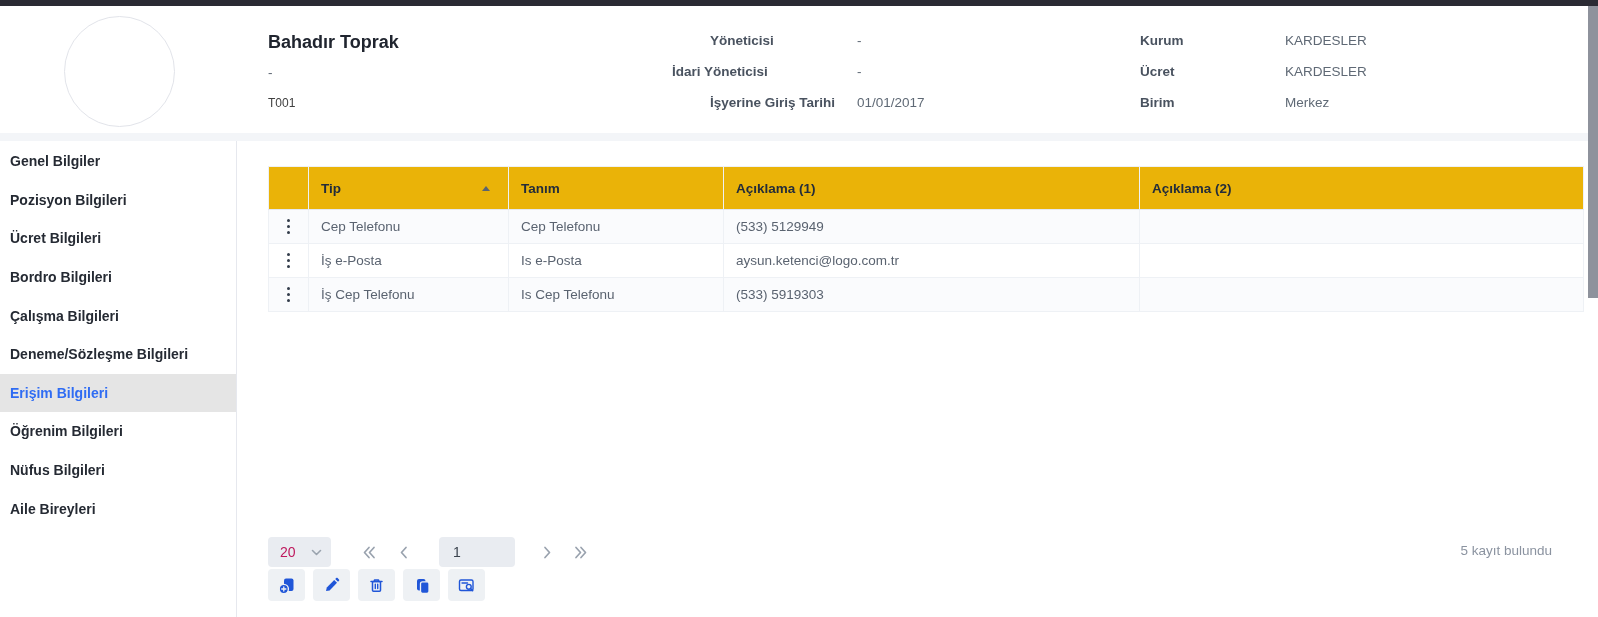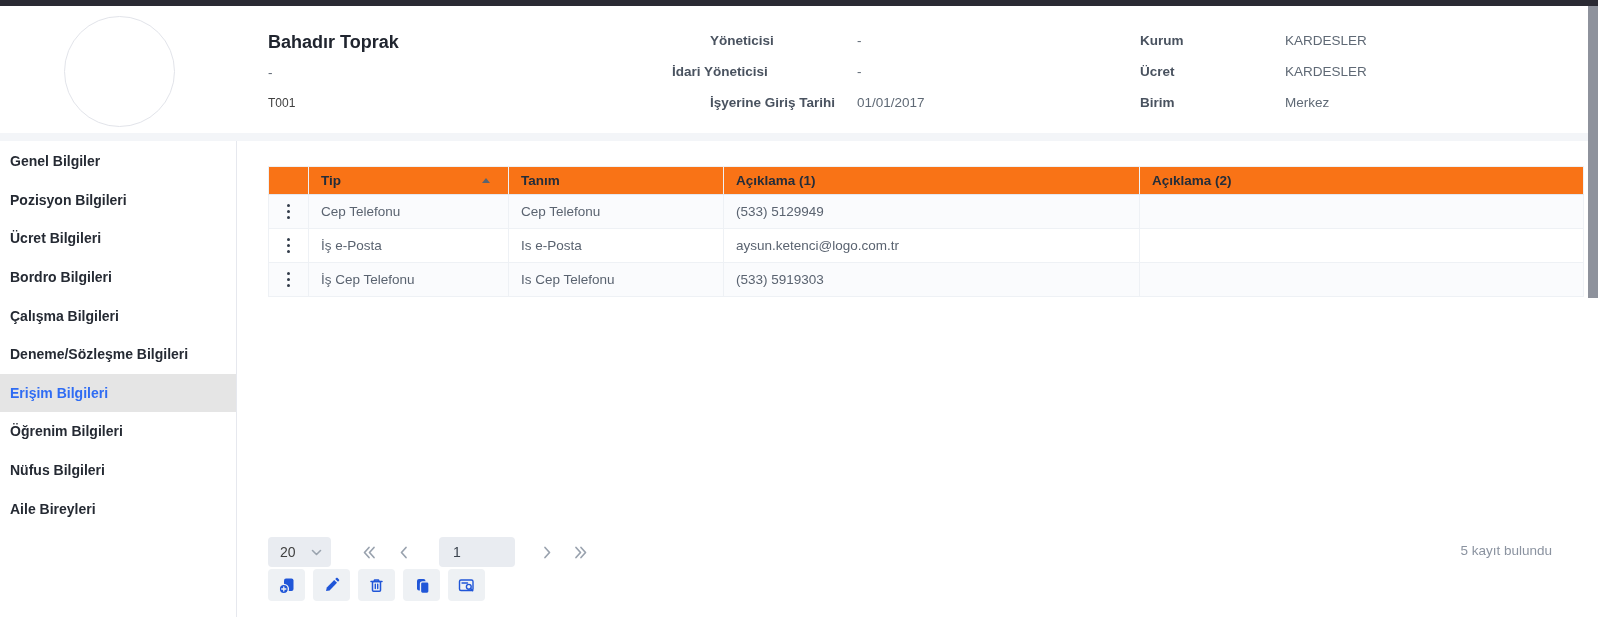--- a/index.html
+++ b/index.html
@@ -29,41 +29,41 @@
   .side-item { height:38.6px; display:flex; align-items:center; padding-left:10px;
                font-size:14px; font-weight:600; color:#252a33; cursor:pointer; }
   .side-item.active { background:#e5e5e5; color:#2f6cf3; }
 
   
   .content { position:absolute; left:237px; top:141px; width:1361px; height:476px; background:#fff; }
 
   
   .grid { position:absolute; left:31px; top:25px; width:1315px; border-collapse:collapse;
           border-left:1px solid #eef1f5; table-layout:fixed; }
-  .grid th { height:28px; text-align:left; font-size:13.5px; font-weight:700; color:#242d3a;
+  .grid th { height:43px; text-align:left; font-size:13.5px; font-weight:700; color:#242d3a;
              padding:0 12px; border-top:1px solid #eef1f5; border-right:1px solid #eef1f5;
-             border-bottom:1px solid #e4e8ef; background:#f97316; white-space:nowrap; overflow:hidden; }
+             border-bottom:1px solid #e4e8ef; background:#eab308; white-space:nowrap; overflow:hidden; }
   .grid td { height:33px; font-size:13.5px; color:#5a6370; padding:0 12px;
              border-right:1px solid #eef1f5; border-bottom:1px solid #eef1f5;
              background:transparent; white-space:nowrap; overflow:hidden; }
   .grid tbody tr { background:#fff; cursor:pointer; }
   .grid tbody tr:nth-child(odd):not(.selected) { background:#fafbfd; }
   .grid tbody tr.selected { outline:2px solid #1a58ca; outline-offset:-1px; background:#fff; }
   .th-sort { display:flex; align-items:center; justify-content:space-between; }
   .sort-asc { width:0; height:0; border-left:4px solid transparent; border-right:4px solid transparent;
               border-bottom:5px solid #5a6470; margin-right:6px; }
   .kebab-cell { padding:0 !important; }
   .kebab { width:100%; display:flex; flex-direction:column; align-items:center; justify-content:center; height:33px; }
   .kebab i { width:3px; height:3px; border-radius:50%; background:#323c4a; margin:1.5px 0; }
 
   
   .pager { position:absolute; left:31px; top:396px; height:30px; display:flex; align-items:center; }
   .pagesize { width:63px; height:30px; background:#e9ecf1; border-radius:4px; display:flex;
               align-items:center; justify-content:space-between; padding:0 9px 0 12px;
-              font-size:14px; color:#404040; cursor:pointer; }
+              font-size:14px; color:#be185d; cursor:pointer; }
   .nav-btn { width:24px; height:30px; display:flex; align-items:center; justify-content:center; cursor:pointer; }
   .page-input { width:76px; height:30px; background:#e9ecf1; border:none; border-radius:4px;
                 font-size:14px; color:#3b434e; padding-left:14px; outline:none;
                 font-family:"Liberation Sans", sans-serif; }
   .records { position:absolute; right:46px; top:402px; font-size:13.5px; color:#8b93a0; }
 
   
   .toolbar { position:absolute; left:31px; top:428px; display:flex; gap:8px; }
   .tool-btn { width:37px; height:32px; background:#eef1f4; border:none; border-radius:4px;
               display:flex; align-items:center; justify-content:center; cursor:pointer; }

